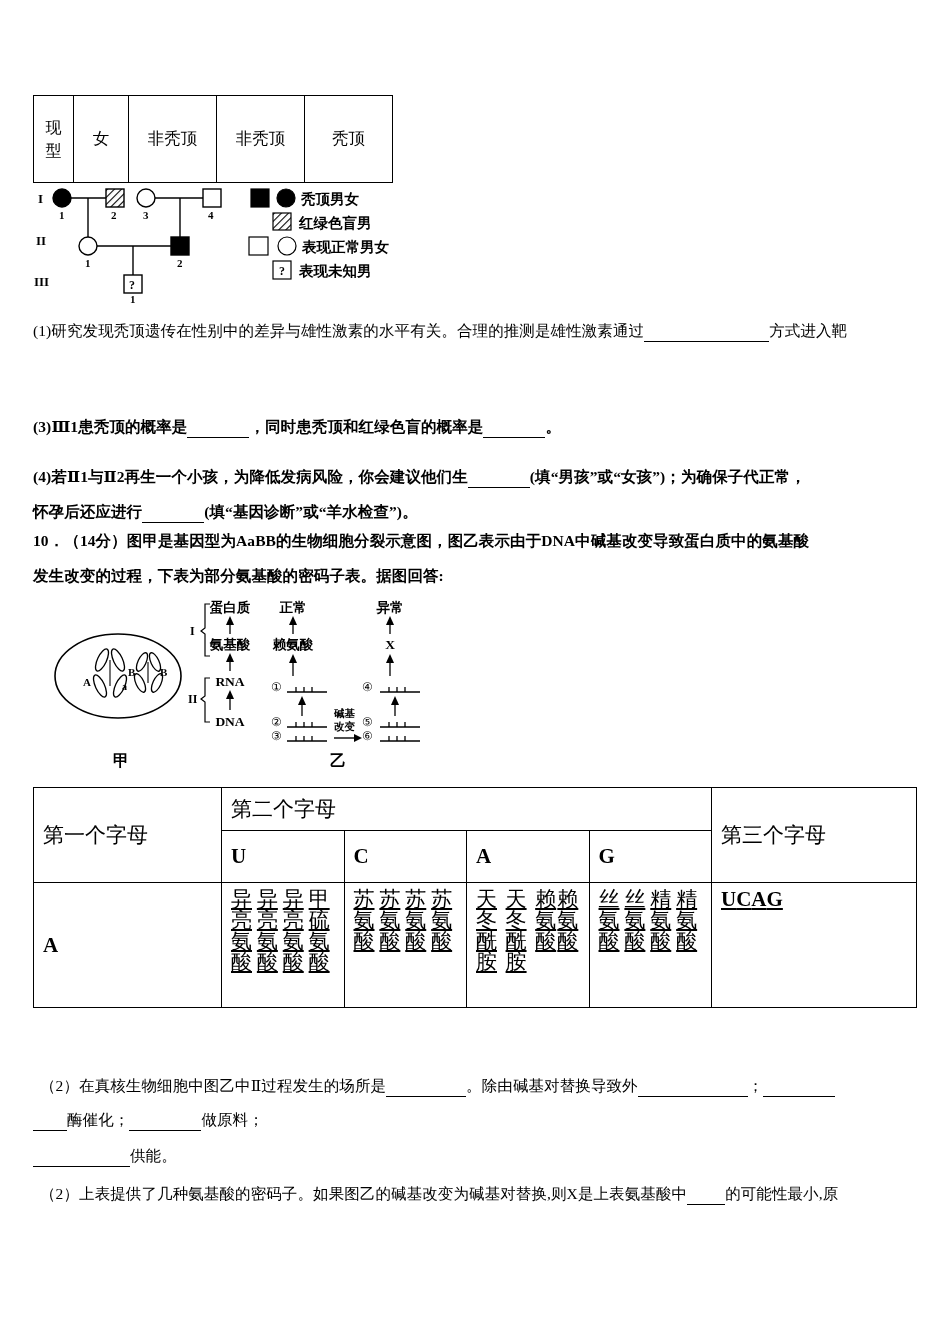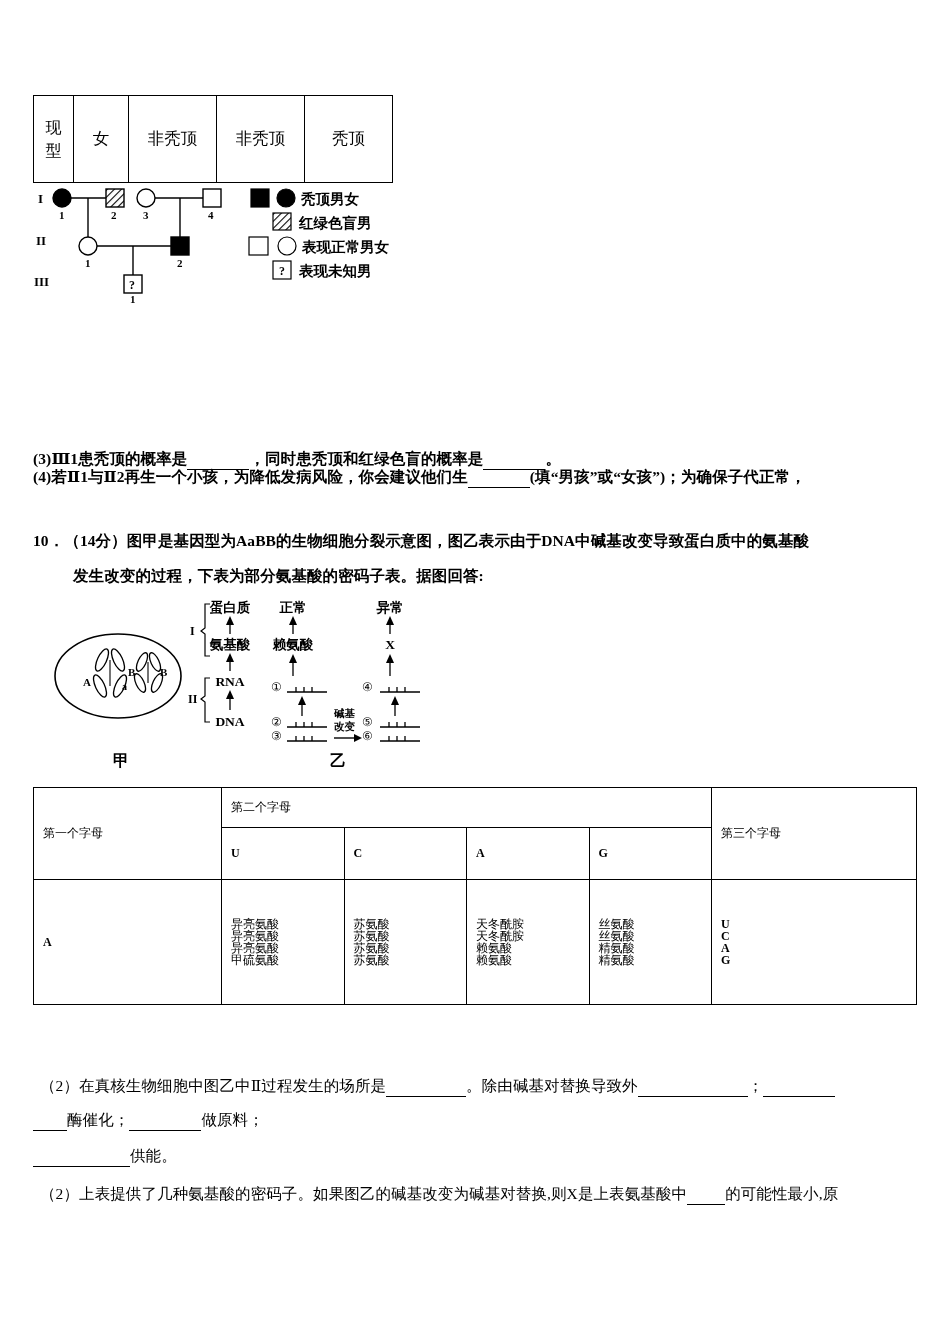--- a/index.html
+++ b/index.html
@@ -69,39 +69,40 @@
   
   .codon-table {
     position: absolute;
     left: 33px; top: 787px;
     width: 884px;
     border-collapse: collapse;
     table-layout: fixed;
   }
   .codon-table td {
     border: 1.3px solid #000;
-    font-size: 12px;
+    font-size: 21px;
     padding: 7px 9px;
     vertical-align: middle;
     font-family: "Liberation Serif", "DejaVu Serif", serif;
   }
   .codon-table td.hdr-first { width: 188px; height: 76px; }
   .codon-table td.hdr-second { height: 40px; }
   .codon-table td.hdr-third  { width: 205px; }
   .codon-table td.col2 { width: 125px; }
   .codon-table td.col3 { width: 135px; }
   .codon-table td.col4 { width: 128px; }
   .codon-table td.col5 { width: 103px; }
   .codon-table td.letter { font-weight: bold; }
   .codon-table td.body-cell { padding: 0; }
   .codon-table td.body-cell .stack {
-    display: flex; flex-direction: column;
-    justify-content: center;
+    display: flex; 
+    justify-content: flex-start;
     height: 124px;
     padding: 6px 9px;
+    text-decoration: underline;
   }
   .codon-table td.body-cell .stack div { line-height: 1.0; }
   .codon-table td.aminoA { font-weight: bold; text-align: left; vertical-align: middle; }
 </style>
 </head>
 <body>
 
 <div class="page">
 
   <table class="pheno-table">
@@ -172,34 +173,40 @@
       <rect x="216" y="52" width="19" height="18" fill="#fff" stroke="#000" stroke-width="1.2"></rect>
       <circle cx="254" cy="61" r="9" fill="#fff" stroke="#000" stroke-width="1.2"></circle>
       <text x="269" y="67" font-family="Liberation Serif, serif" font-size="14.5" font-weight="bold" id="lg3">表现正常男女</text>
 
       <rect x="240" y="76" width="18" height="18" fill="#fff" stroke="#000" stroke-width="1.2"></rect>
       <text x="246" y="90" font-family="Liberation Serif, serif" font-size="12" font-weight="bold">?</text>
       <text x="266" y="91" font-family="Liberation Serif, serif" font-size="14.5" font-weight="bold" id="lg4">表现未知男</text>
     </svg>
   </div>
 
-
-
-  <div class="qline bold" style="left:33px; top:450px;">
+  <div class="qline" style="left:33px; top:322px;">
+    <span>(1)研究发现秃顶遗传在性别中的差异与雄性激素的水平有关。合理的推测是雄性激素通过</span><span class="u" style="width:125px;">&nbsp;</span><span>方式进入靶</span>
+  </div>
+
+
+  <div class="qline bold" style="left:33px; top:418px;">
     <span>(3)</span><span>Ⅲ</span><span>1患秃顶的概率是</span><span class="u" style="width:62px;">&nbsp;</span><span>，同时患秃顶和红绿色盲的概率是</span><span class="u" style="width:62px;">&nbsp;</span><span>。</span>
   </div>
 
   <div class="qline bold" style="left:33px; top:468px;">
     <span>(4)若Ⅱ1与Ⅱ2再生一个小孩，为降低发病风险，你会建议他们生</span><span class="u" style="width:62px;">&nbsp;</span><span>(填“男孩”或“女孩”)；为确保子代正常，</span>
   </div>
+  <div class="qline bold" style="left:33px; top:503px;">
+    <span>怀孕后还应进行</span><span class="u" style="width:62px;">&nbsp;</span><span>(填“基因诊断”或“羊水检查”)。</span>
+  </div>
 
   <div class="qline bold" style="left:33px; top:532px;">
     <span>10．</span><span>（14分）</span><span>图甲是基因型为AaBB的生物细胞分裂示意图，图乙表示由于DNA中碱基改变导致蛋白质中的氨基酸</span>
   </div>
-  <div class="qline bold" style="left:33px; top:567px;margin-left:40px;">
+  <div class="qline bold" style="left:33px; top:567px;">
     <span>发生改变的过程，下表为部分氨基酸的密码子表。据图回答:</span>
   </div>
 
   <div class="fig-area">
     <svg width="390" height="175" viewBox="0 0 390 175">
 
       <ellipse cx="78" cy="78" rx="63" ry="42" fill="none" stroke="#000" stroke-width="1.6"></ellipse>
 
       <g stroke="#000" stroke-width="1.3" fill="none">
         <ellipse cx="62" cy="62" rx="4.5" ry="12" transform="rotate(25 62 62)"></ellipse>

